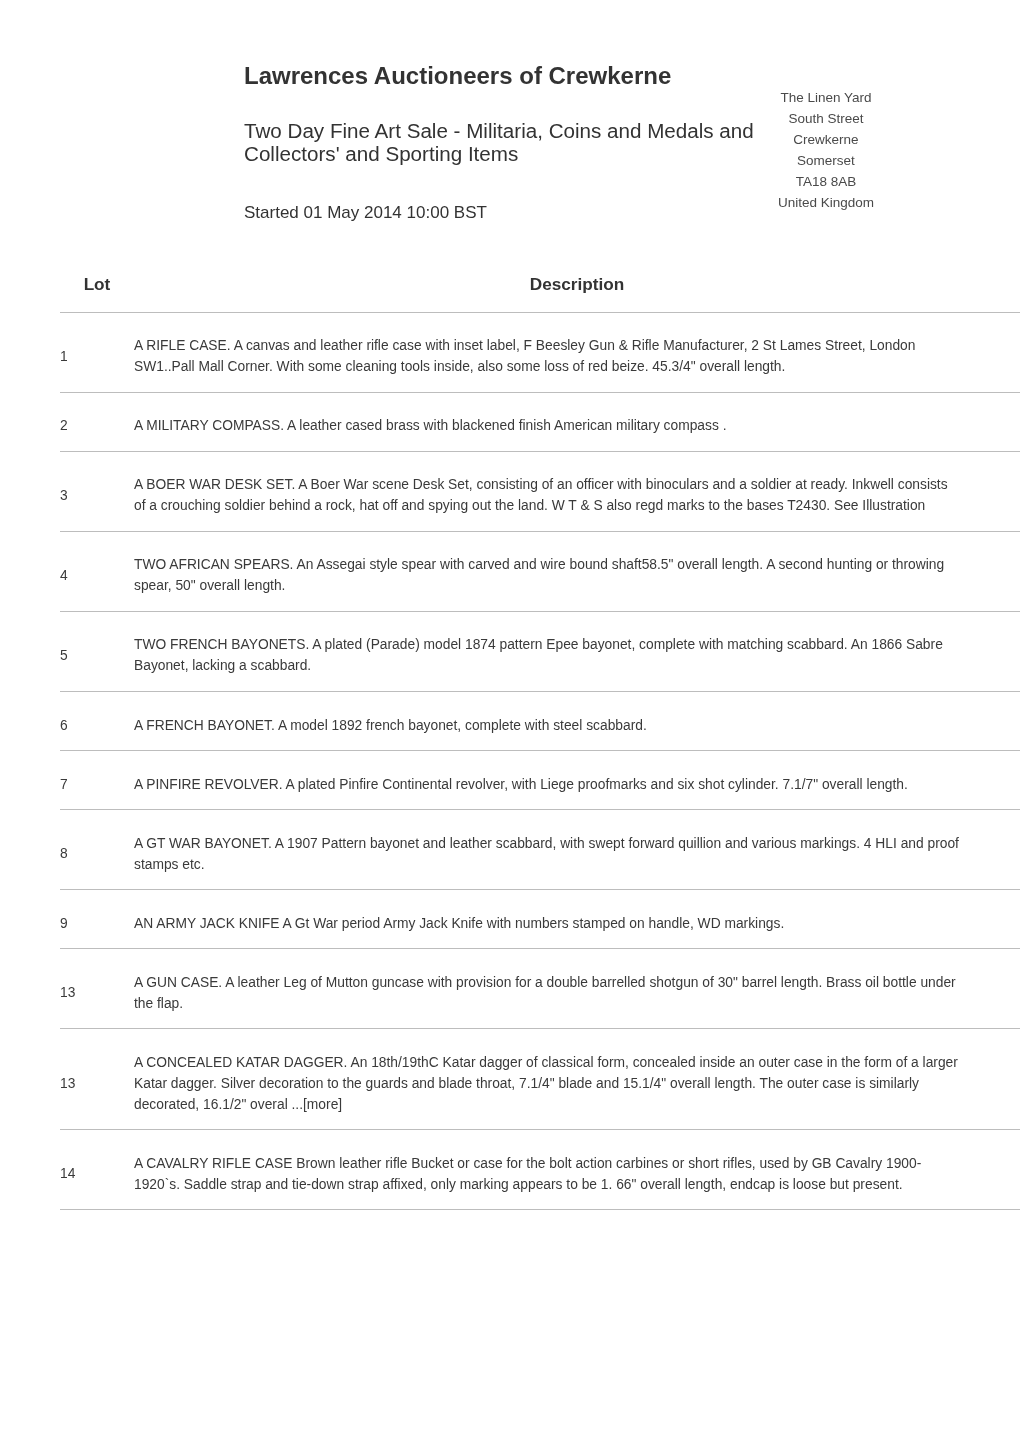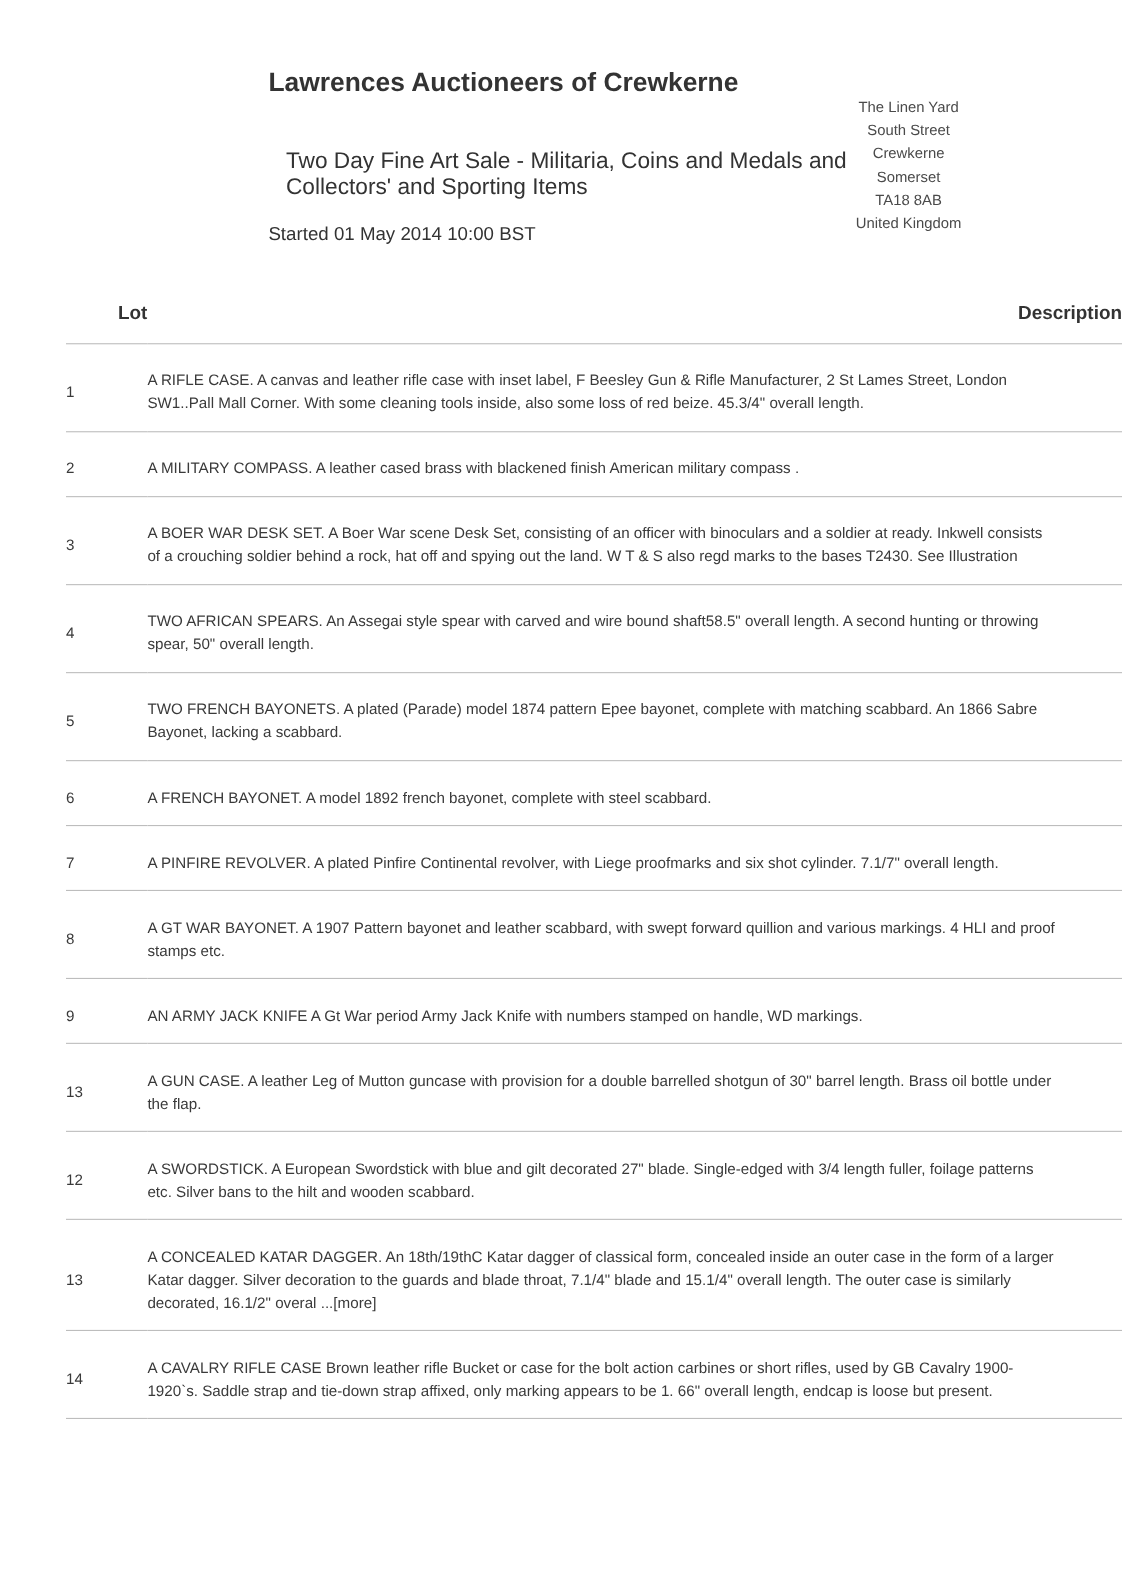--- a/index.html
+++ b/index.html
@@ -24,21 +24,21 @@
     line-height: 28px;
     white-space: nowrap;
   }
   .sale-title {
     position: absolute;
     left: 244px;
     top: 118.8px;
     font-size: 20.62px;
     font-weight: normal;
     color: #333333;
-    margin: 16px;
+    margin: 0;
     line-height: 23.2px;
     width: 540px;
   }
   .started {
     position: absolute;
     left: 244px;
     top: 202.5px;
     font-size: 17px;
     color: #333333;
     margin: 0;
@@ -58,21 +58,21 @@
   }
 
   table.lots {
     border-collapse: collapse;
     width: 960px;
     margin-left: 60px;
     margin-top: 0;
     table-layout: fixed;
   }
   table.lots th {
-    text-align: right;
+    text-align: center;
     font-size: 17.2px;
     font-weight: bold;
     color: #333333;
     padding: 6px 0 17px 0;
     border: 0;
     vertical-align: top;
     line-height: 21px;
   }
   table.lots td {
     font-size: 13.8px;
@@ -153,24 +153,20 @@
         </tr>
         <tr>
           <td class="lot">9</td>
           <td class="desc">AN ARMY JACK KNIFE A Gt War period Army Jack Knife with numbers stamped on handle, WD markings.</td>
         </tr>
         <tr>
           <td class="lot">13</td>
           <td class="desc">A GUN CASE. A leather Leg of Mutton guncase with provision for a double barrelled shotgun of 30" barrel length. Brass oil bottle under the flap.</td>
         </tr>
         <tr>
-          <td class="lot">12</td>
-          <td class="desc">A SWORDSTICK. A European Swordstick with blue and gilt decorated 27" blade. Single-edged with 3/4 length fuller, foilage patterns etc. Silver bans to the hilt and wooden scabbard.</td>
-        </tr>
-        <tr>
           <td class="lot">13</td>
           <td class="desc">A CONCEALED KATAR DAGGER. An 18th/19thC Katar dagger of classical form, concealed inside an outer case in the form of a larger Katar dagger. Silver decoration to the guards and blade throat, 7.1/4" blade and 15.1/4" overall length. The outer case is similarly decorated, 16.1/2" overal ...[more]</td>
         </tr>
         <tr>
           <td class="lot">14</td>
           <td class="desc">A CAVALRY RIFLE CASE Brown leather rifle Bucket or case for the bolt action carbines or short rifles, used by GB Cavalry 1900-1920`s. Saddle strap and tie-down strap affixed, only marking appears to be 1. 66" overall length, endcap is loose but present.</td>
         </tr>
       </tbody>
   </table>
 

